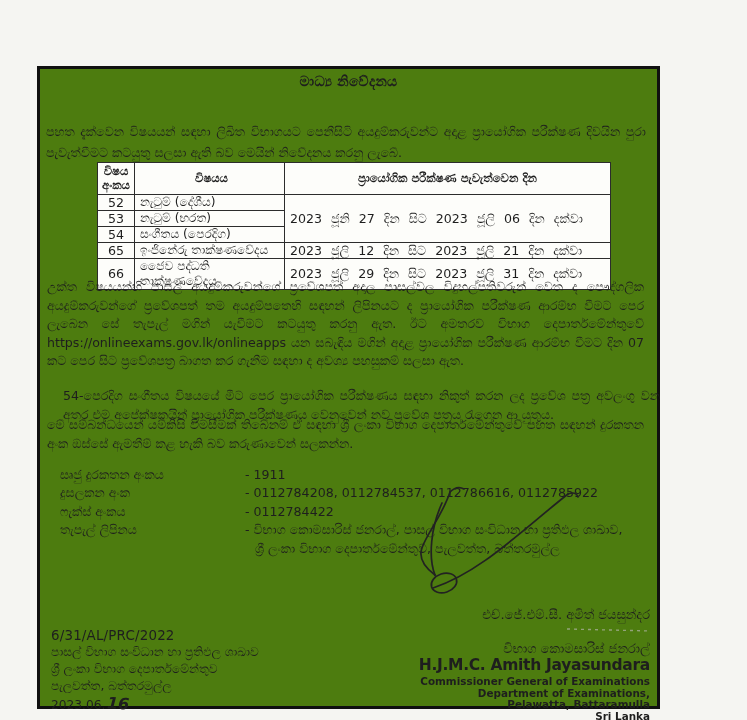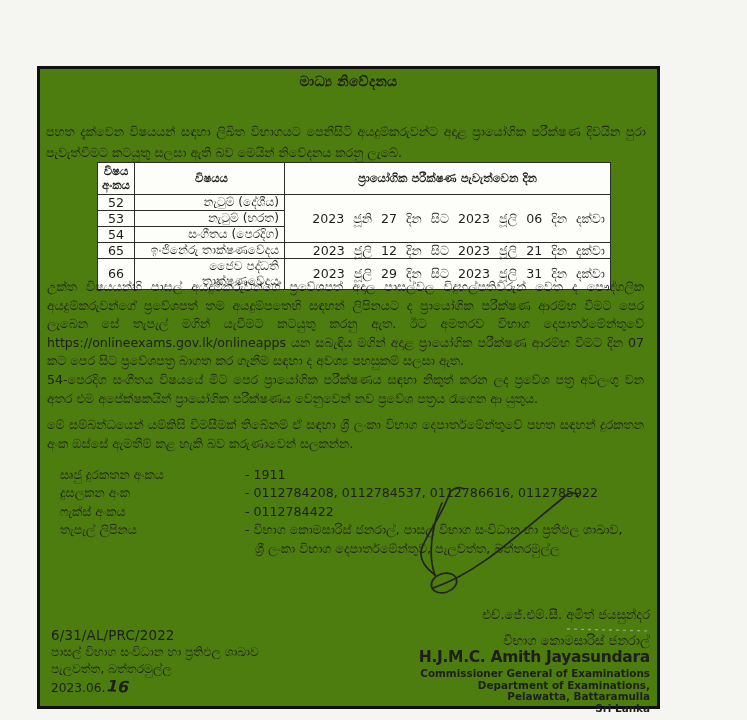--- a/index.html
+++ b/index.html
@@ -22,41 +22,41 @@
   .title1 { top:4px; left:0; width:100%; text-align:center;
             font-size:14px; font-weight:600; letter-spacing:.3px; }
   .title2 { top:28px; left:0; width:100%; text-align:center;
             font-size:16.5px; font-weight:700; }
   .intro  { top:52px; left:6px; width:600px; font-size:12.6px;
             line-height:21px; text-align:justify; }
   .exam-table { top:93px; left:57px; border-collapse:collapse; background:#fdfdfa; }
   .exam-table th, .exam-table td { border:1px solid #2c2c2c; }
   .exam-table th { font-size:11.6px; font-weight:600; line-height:1.25;
                    padding:1px 3px; text-align:center; }
-  .exam-table td { font-size:12.2px; height:16px; padding:0 5px; line-height:15px;text-align:right; }
+  .exam-table td { font-size:12.2px; height:16px; padding:0 5px; line-height:15px; }
   td.c-no   { width:37px; text-align:center; font-size:12.6px; }
   td.c-subj { width:150px; }
   td.c-date { width:326px; word-spacing:5px; font-size:12.6px; }
   th.h-no { width:37px; } th.h-subj { width:150px;padding-left:7px; } th.h-date { width:326px; }
   .para { left:7px; width:597px; font-size:12.6px; line-height:18.6px;
           text-align:justify; }
   .p1 { top:209px; }
   .p2 { top:302px; }
   .p3 { top:347px; }
   .contacts { top:397px; left:20px; width:580px; font-size:12.6px; }
   .contact-row { display:flex; line-height:18.4px; }
   .contact-label { width:185px; flex:none; }
   .contact-value .line2 { margin-left:10px; }
   .footer-left { top:558px; left:11px; font-size:12.2px; line-height:17px; }
   .footer-ref { font-size:13.4px; letter-spacing:.2px; }
   .handwritten { display:inline-block; font-size:16px; font-weight:600;
                  font-style:italic; transform:rotate(4deg); margin-left:2px; }
   .sig-block { top:538px; left:328px; width:282px; text-align:right; }
   .sig-name-si  { font-size:13px; line-height:16px; }
-  .sig-title-si { font-size:13px; line-height:15px; margin-top:10px; }
+  .sig-title-si { font-size:13px; line-height:15px; margin-top:18px; }
   .sig-name-en  { font-size:15.5px; font-weight:700; letter-spacing:-.3px;
                   line-height:17px; margin-top:1px; }
   .sig-en { font-size:10.4px; font-weight:700; line-height:11.5px; }
   .sig-en.first { margin-top:2px; }
   .sig-svg { position:absolute; left:0; top:0; pointer-events:none; }
 </style>
 </head>
 <body>
 
 <div class="doc-box">
@@ -91,21 +91,21 @@
     </tr>
     <tr>
       <td class="c-no">66</td>
       <td class="c-subj">ජෛව පද්ධති තාක්ෂණවේදය</td>
       <td class="c-date">2023 ජූලි 29 දින සිට 2023 ජූලි 31 දින දක්වා</td>
     </tr>
   </tbody>
     </table>
 
   <p class="abs para p1" style="margin:0">උක්ත විෂයයන්හි පාසල් අයදුම්කරුවන්ගේ ප්‍රවේශපත් අදාල පාසල්වල විදුහල්පතිවරුන් වෙත ද පෞද්ගලික අයදුම්කරුවන්ගේ ප්‍රවේශපත් තම අයදුම්පතෙහි සඳහන් ලිපිනයට ද ප්‍රායෝගික පරීක්ෂණ ආරම්භ වීමට පෙර ලැබෙන සේ තැපැල් මගින් යැවීමට කටයුතු කරනු ඇත. ඊට අමතරව විභාග දෙපාර්තමේන්තුවේ https://onlineexams.gov.lk/onlineapps යන සබැඳිය මගින් අදාළ ප්‍රායෝගික පරීක්ෂණ ආරම්භ වීමට දින 07 කට පෙර සිට ප්‍රවේශපත්‍ර බාගත කර ගැනීම සඳහා ද අවශ්‍ය පහසුකම් සලසා ඇත.</p>
-  <p class="abs para p2" style="margin:0">54-පෙරදිග සංගීතය විෂයයේ මීට පෙර ප්‍රායෝගික පරීක්ෂණය සඳහා නිකුත් කරන ලද ප්‍රවේශ පත්‍ර අවලංගු වන අතර එම අපේක්ෂකයින් ප්‍රායෝගික පරීක්ෂණය වෙනුවෙන් නව ප්‍රවේශ පත්‍රය රැගෙන ආ යුතුය.</p>
+  <p class="abs para p2" style="margin:16px">54-පෙරදිග සංගීතය විෂයයේ මීට පෙර ප්‍රායෝගික පරීක්ෂණය සඳහා නිකුත් කරන ලද ප්‍රවේශ පත්‍ර අවලංගු වන අතර එම අපේක්ෂකයින් ප්‍රායෝගික පරීක්ෂණය වෙනුවෙන් නව ප්‍රවේශ පත්‍රය රැගෙන ආ යුතුය.</p>
   <p class="abs para p3" style="margin:0">මේ සම්බන්ධයෙන් යම්කිසි විමසීමක් තිබේනම් ඒ සඳහා ශ්‍රී ලංකා විභාග දෙපාර්තමේන්තුවේ පහත සඳහන් දුරකතන අංක ඔස්සේ ඇමතීම් කළ හැකි බව කරුණාවෙන් සලකන්න.</p>
 
   <div class="abs contacts">
     <div class="contact-row">
       <div class="contact-label">සෘජු දුරකතන අංකය</div>
       <div class="contact-value">- 1911</div>
     </div>
     <div class="contact-row">
       <div class="contact-label">දුසලකන අංක</div>
       <div class="contact-value">- 0112784208, 0112784537, 0112786616, 0112785922</div>
@@ -129,20 +129,21 @@
     <div class="sig-name-en">H.J.M.C. Amith Jayasundara</div>
     <div class="sig-en first">Commissioner General of Examinations</div>
     <div class="sig-en">Department of Examinations,</div>
     <div class="sig-en">Pelawatta, Battaramulla</div>
     <div class="sig-en">Sri Lanka</div>
   </div>
 
   <div class="abs footer-left">
     <div class="footer-ref">6/31/AL/PRC/2022</div>
     <div>පාසල් විභාග සංවිධාන හා ප්‍රතිඵල ශාඛාව</div>
+    <div>ශ්‍රී ලංකා විභාග දෙපාර්තමේන්තුව</div>
     <div>පැලවත්ත, බත්තරමුල්ල</div>
     <div class="footer-date"><span>2023.06.</span><span class="handwritten">16</span></div>
   </div>
 
   <svg class="sig-svg" width="617" height="637" viewBox="0 0 617 637">
     <g fill="none" stroke="#222222" stroke-width="1.7" stroke-linecap="round">
 
       <path d="M 410 423 C 402 448, 382 471, 381 483 C 380 493, 387 500, 395 506"></path>
 
       <path d="M 395 506 C 388 488, 391 458, 402 434"></path>

